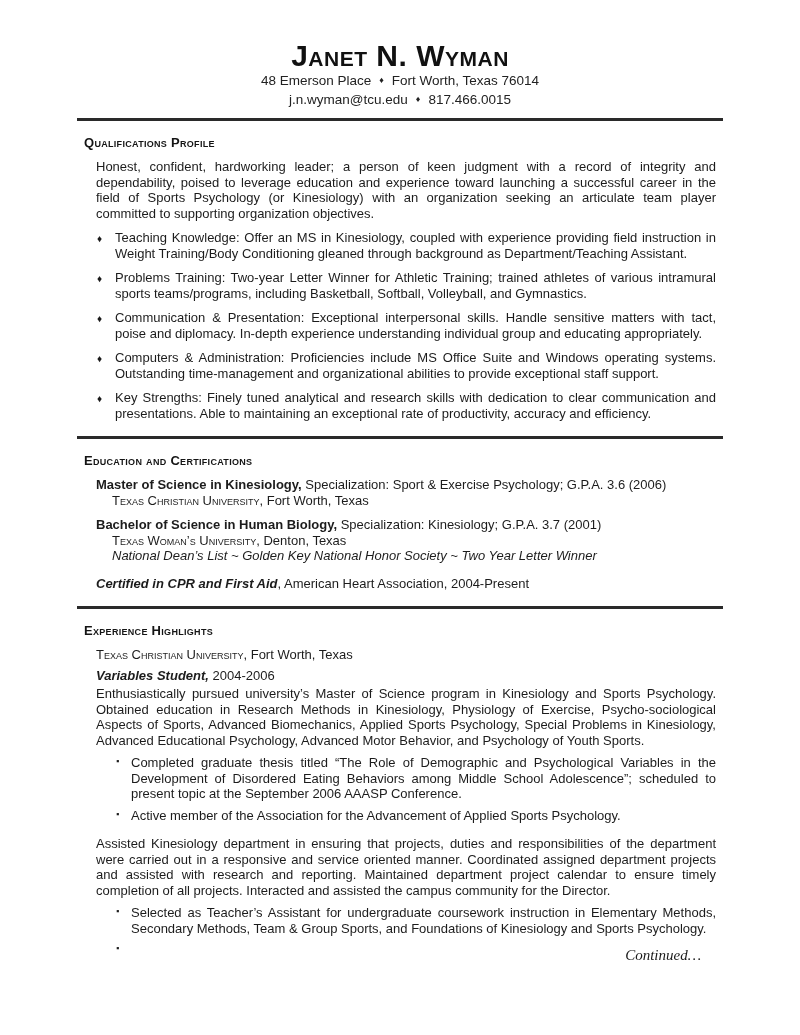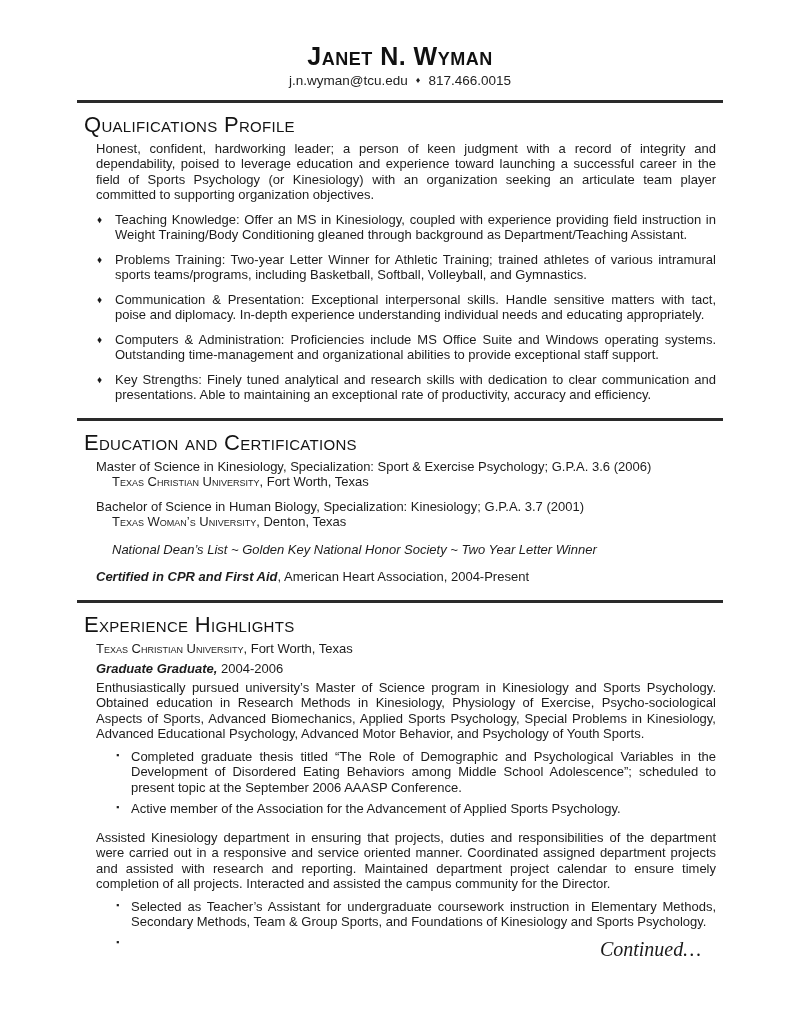--- a/index.html
+++ b/index.html
@@ -9,77 +9,78 @@
     color: #1c1c1c;
     font-family: "Liberation Sans", sans-serif;
     font-size: 13px; line-height: 15.5px;
     -webkit-font-smoothing: antialiased;
   }
   .page { padding: 42px 77px 0 77px; }
 
   
   .header { text-align: center; }
   .name {
-    font-size: 25px; line-height: 28px; font-weight: bold;
+    font-size: 30px; line-height: 28px; font-weight: bold;
     font-variant: small-caps; letter-spacing: 0.5px; color: #111;
   }
   .addr { font-size: 13.5px; line-height: 16px; margin-top: 2px; color: #222; }
   .addr:first-of-type { margin-top: 7px; }
   .sep-icon { font-size: 9px; padding: 0 8px; vertical-align: 1.5px; color: #222; }
 
   
   .rule { border: none; border-top: 3px solid #2a2a2a; margin-top: 11px; }
   .rule.r2 { margin-top: 15px; }
   .section-heading {
-    font-variant: small-caps; font-weight: normal;
-    font-size: 22px; line-height: 19px; letter-spacing: 0.3px;
+    font-variant: small-caps; font-weight: bold;
+    font-size: 13px; line-height: 19px; letter-spacing: 0.3px;
     margin: 12px 0 0 7px; color: #141414;
   }
   .section-body { margin: 7px 7px 0 19px; }
   .just { text-align: justify; }
 
   
   .diamond-list .item { position: relative; padding-left: 19px; margin-top: 9px; }
   .diamond-list .marker { position: absolute; left: 1px; top: 0.5px; font-size: 10px; }
   .lbl { font-weight: normal; }
 
   
   .degree-block { margin-top: 9px; }
   .degree-block:first-child { margin-top: 6px; }
-  .degree-line .deg { font-weight: normal; }
+  .degree-line .deg { font-weight: bold; }
   .inst-line { margin-left: 16px; }
   .sc { font-variant: small-caps; }
-  .honors { margin-left: 16px; font-style: italic; margin-top: 12px; }
+  .honors { margin-left: 16px; font-style: italic; }
   .cert-line { margin-top: 12px; }
   .bi { font-weight: bold; font-style: italic; margin-top: 48px; }
 
   
   .employer-line { margin-top: 6px; }
   .role-block { margin-top: 13px; }
   .role-block.first { margin-top: 5px; }
   .role-title-line { margin-bottom: 3px; }
   .square-list .item { position: relative; padding-left: 15px; margin-left: 20px; margin-top: 6px; }
   .square-list .item.wide { text-align: justify; }
   .square-list .marker { position: absolute; left: 0; top: -1px; font-size: 9px; }
   .square-list { margin-top: 7px; }
 
   
   .continued {
     text-align: right; margin-top: 12px; padding-right: 22px;
     font-family: "Liberation Serif", serif; font-style: italic;
-    font-size: 20px; color: #1a1a1a;
+    font-size: 15px; color: #1a1a1a;
   }
 </style>
 </head>
 <body>
 
 <div class="page">
 
   <div class="header">
     <div class="name">Janet N. Wyman</div>
+    <div class="addr"><span>48 Emerson Place</span><span class="sep-icon">♦</span><span>Fort Worth, Texas 76014</span></div>
     <div class="addr"><span>j.n.wyman@tcu.edu</span><span class="sep-icon">♦</span><span>817.466.0015</span></div>
   </div>
 
   <hr class="rule">
   <div class="section-heading">Qualifications Profile</div>
   <div class="section-body">
     <p class="just">Honest, confident, hardworking leader; a person of keen judgment with a record of integrity and dependability, poised to leverage education and experience toward launching a successful career in the field of Sports Psychology (or Kinesiology) with an organization seeking an articulate team player committed to supporting organization objectives.</p>
 
     <div class="diamond-list">
       <div class="item just">
@@ -88,21 +89,21 @@
         <span>Offer an MS in Kinesiology, coupled with experience providing field instruction in Weight Training/Body Conditioning gleaned through background as Department/Teaching Assistant.</span>
       </div>
       <div class="item just">
         <span class="marker">♦</span>
         <span class="lbl">Problems Training:</span>
         <span>Two-year Letter Winner for Athletic Training; trained athletes of various intramural sports teams/programs, including Basketball, Softball, Volleyball, and Gymnastics.</span>
       </div>
       <div class="item just">
         <span class="marker">♦</span>
         <span class="lbl">Communication &amp; Presentation:</span>
-        <span>Exceptional interpersonal skills. Handle sensitive matters with tact, poise and diplomacy. In-depth experience understanding individual needs and educating appropriately.</span>
+        <span>Exceptional interpersonal skills. Handle sensitive matters with tact, poise and diplomacy. In-depth experience understanding individual group and educating appropriately.</span>
       </div>
       <div class="item just">
         <span class="marker">♦</span>
         <span class="lbl">Computers &amp; Administration:</span>
         <span>Proficiencies include MS Office Suite and Windows operating systems. Outstanding time-management and organizational abilities to provide exceptional staff support.</span>
       </div>
       <div class="item just">
         <span class="marker">♦</span>
         <span class="lbl">Key Strengths:</span>
         <span>Finely tuned analytical and research skills with dedication to clear communication and presentations. Able to maintaining an exceptional rate of productivity, accuracy and efficiency.</span>
@@ -135,21 +136,21 @@
   </div>
 
   <hr class="rule r2">
   <div class="section-heading">Experience Highlights</div>
   <div class="section-body">
 
     <div class="employer-line"><span class="sc">Texas Christian University</span><span>, Fort Worth, Texas</span></div>
 
     <div class="role-block first">
       <div class="role-title-line">
-        <span class="bi">Graduate Graduate,</span>
+        <span class="bi">Variables Student,</span>
         <span>2004-2006</span>
       </div>
       <p class="just">Enthusiastically pursued university’s Master of Science program in Kinesiology and Sports Psychology. Obtained education in Research Methods in Kinesiology, Physiology of Exercise, Psycho-sociological Aspects of Sports, Advanced Biomechanics, Applied Sports Psychology, Special Problems in Kinesiology, Advanced Educational Psychology, Advanced Motor Behavior, and Psychology of Youth Sports.</p>
       <div class="square-list">
         <div class="item wide">
           <span class="marker">▪</span>
           <span>Completed graduate thesis titled “The Role of Demographic and Psychological Variables in the Development of Disordered Eating Behaviors among Middle School Adolescence”; scheduled to present topic at the September 2006 AAASP Conference.</span>
         </div>
         <div class="item">
           <span class="marker">▪</span>

